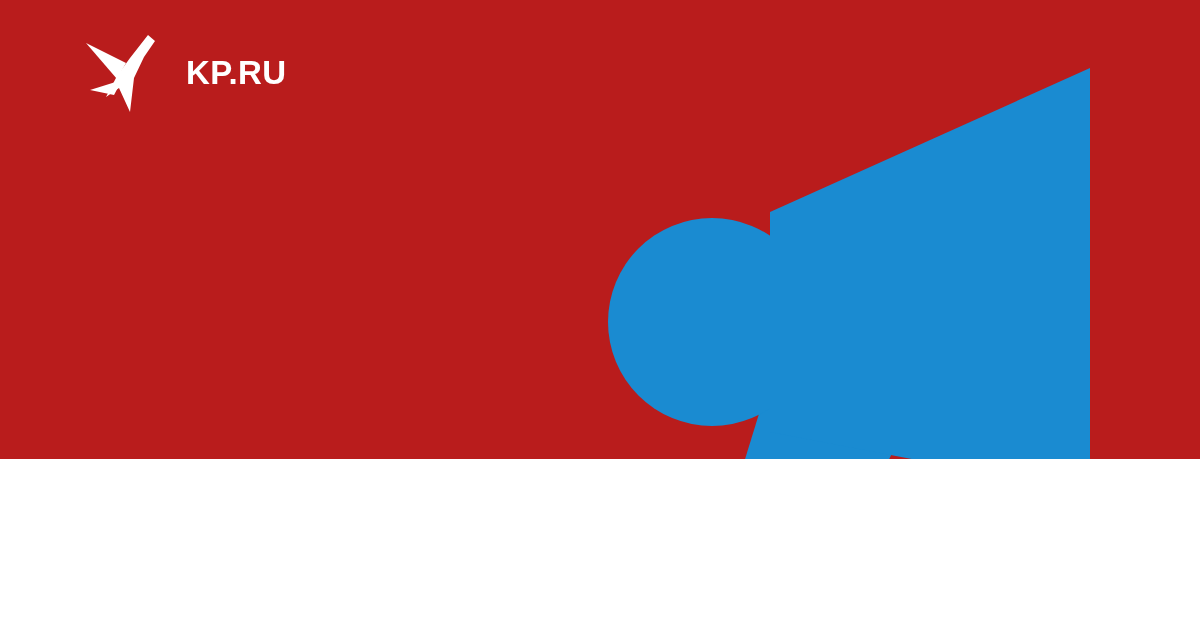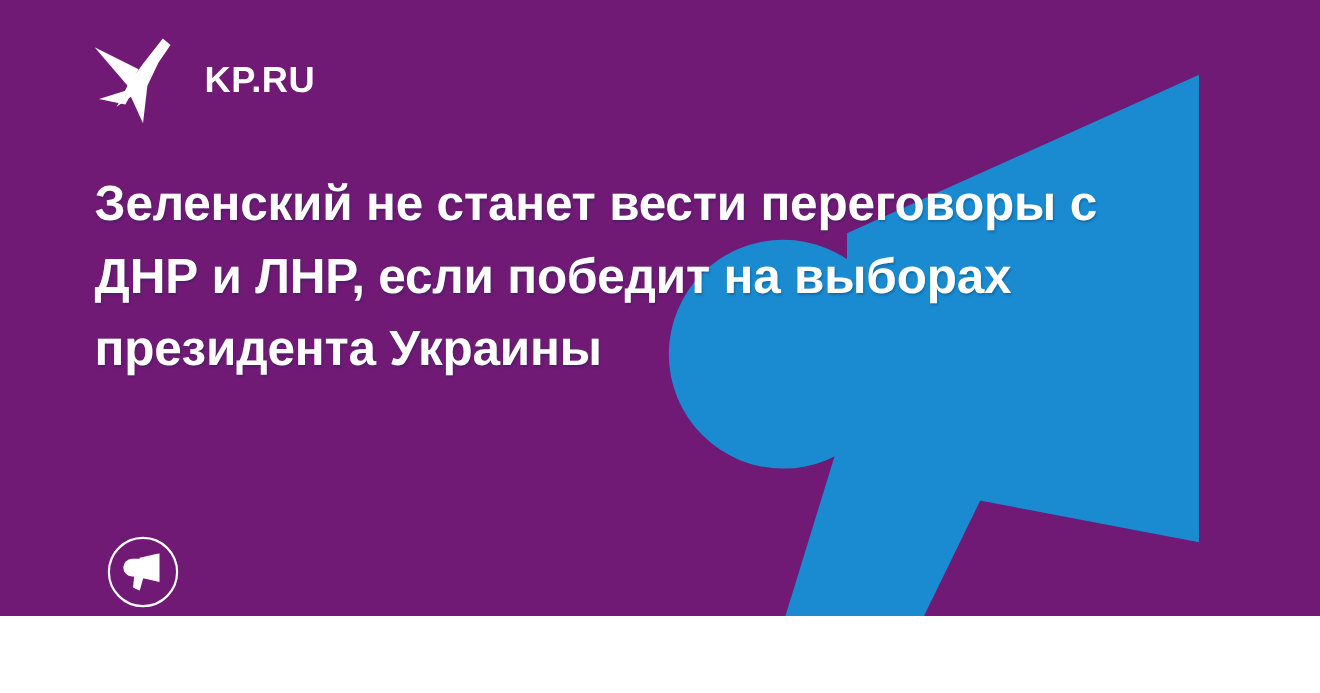--- a/index.html
+++ b/index.html
@@ -5,23 +5,23 @@
 <style>
   html, body {
     margin: 0;
     padding: 0;
     background: #ffffff;
   }
 
   #card {
     position: relative;
     width: 1200px;
-    height: 560px;
+    height: 459px;
     overflow: hidden;
-    background: #701a75;
+    background: #b91c1c;
     font-family: "Liberation Sans", "DejaVu Sans", sans-serif;
     -webkit-font-smoothing: antialiased;
   }
 
   
   #watermark {
     position: absolute;
     inset: 0;
     width: 1200px;
     height: 630px;
@@ -138,21 +138,20 @@
         <path d="M 0 11 L 40 31 L 31 47 Z"></path>
 
         <path d="M 62 3 L 69 9 L 58 25 L 48 46 L 44 80 L 33 56 L 20 65 L 31 44 L 44 26 Z"></path>
 
         <path d="M 4 58 L 36 48 L 28 63 Z"></path>
       </g>
     </svg>
     <div id="brand-wordmark">KP.RU</div>
   </div>
 
-  <h1 id="headline">Зеленский не станет вести переговоры с ДНР и ЛНР, если победит на выборах президента Украины</h1>
 
   <div id="category">
     <span id="category-icon-wrap">
       <span id="category-icon-ring"></span>
       <svg id="category-icon-glyph" viewBox="0 0 36 34" aria-hidden="true">
         <g fill="#ffffff">
 
           <path d="M 15 4 L 33 0 L 33 26 L 15 22 Z"></path>
 
           <path d="M 8 5 L 16 5 L 16 21 L 8 21 A 8 8 0 0 1 8 5 Z"></path>

